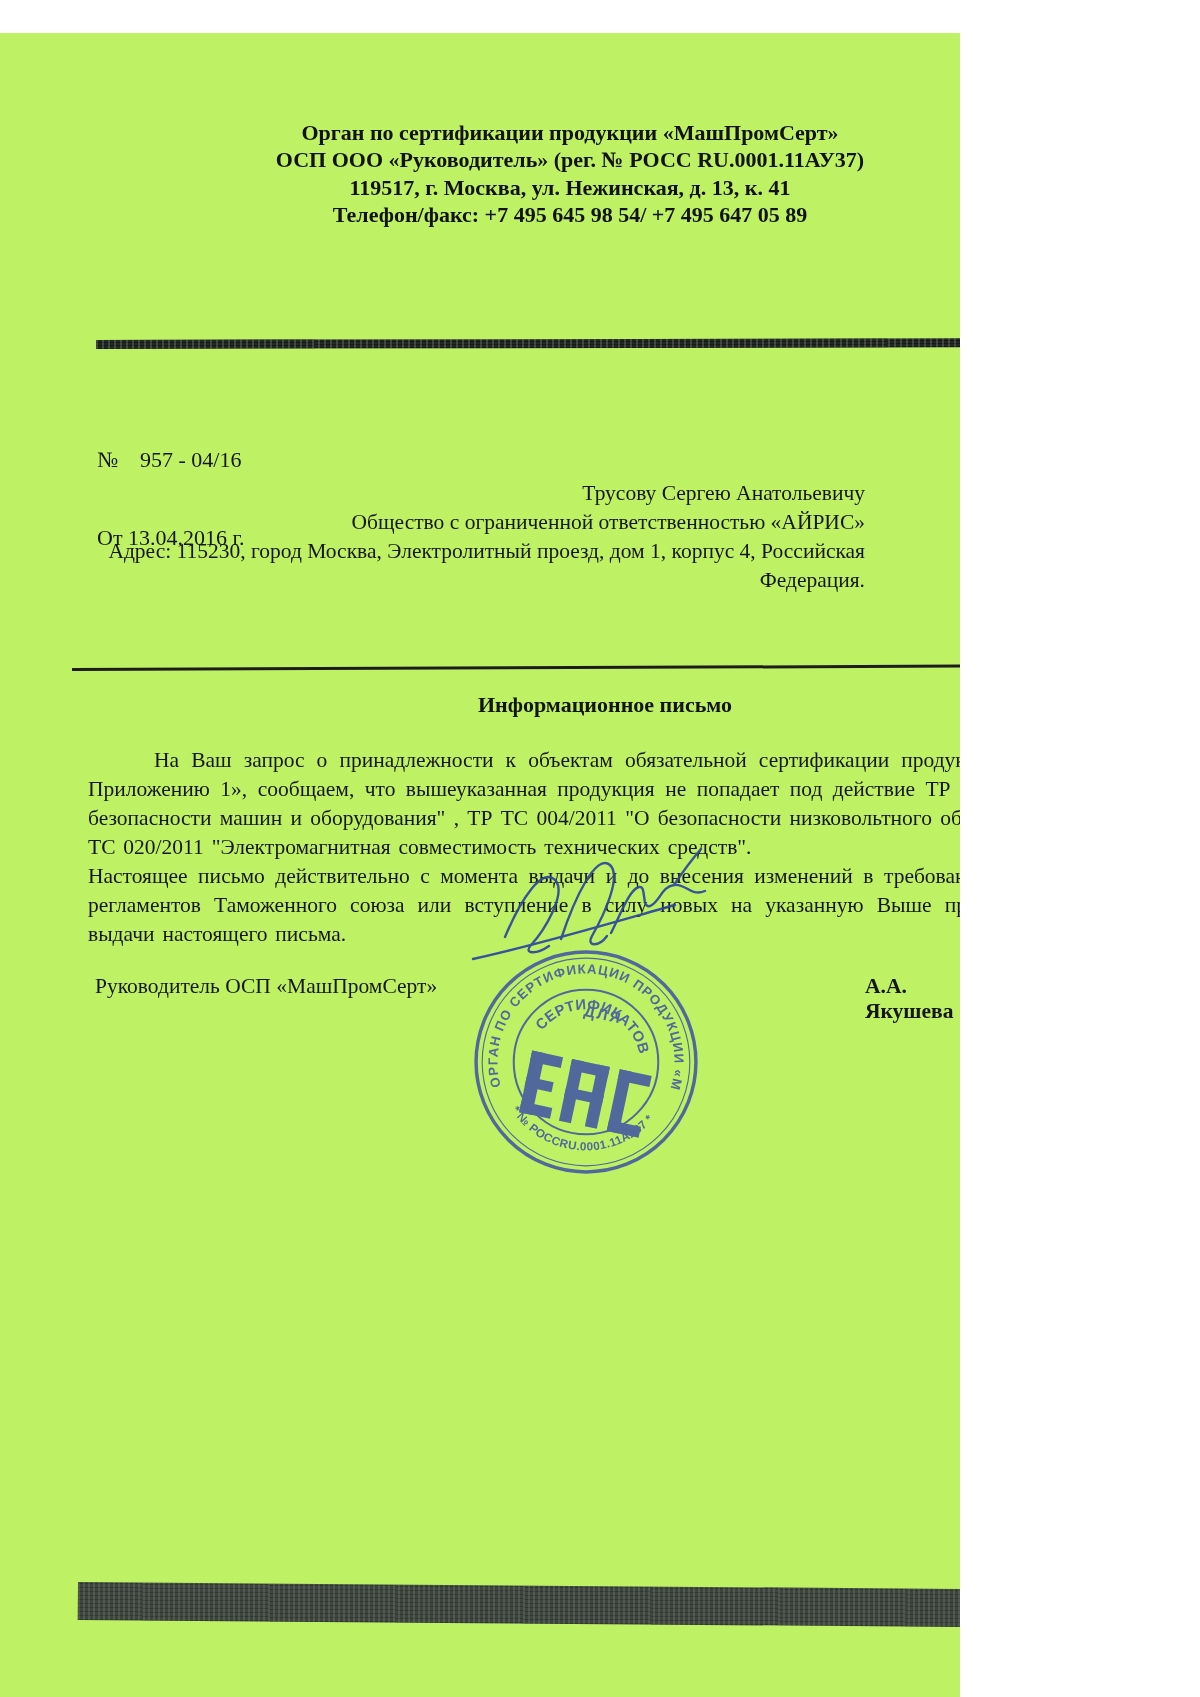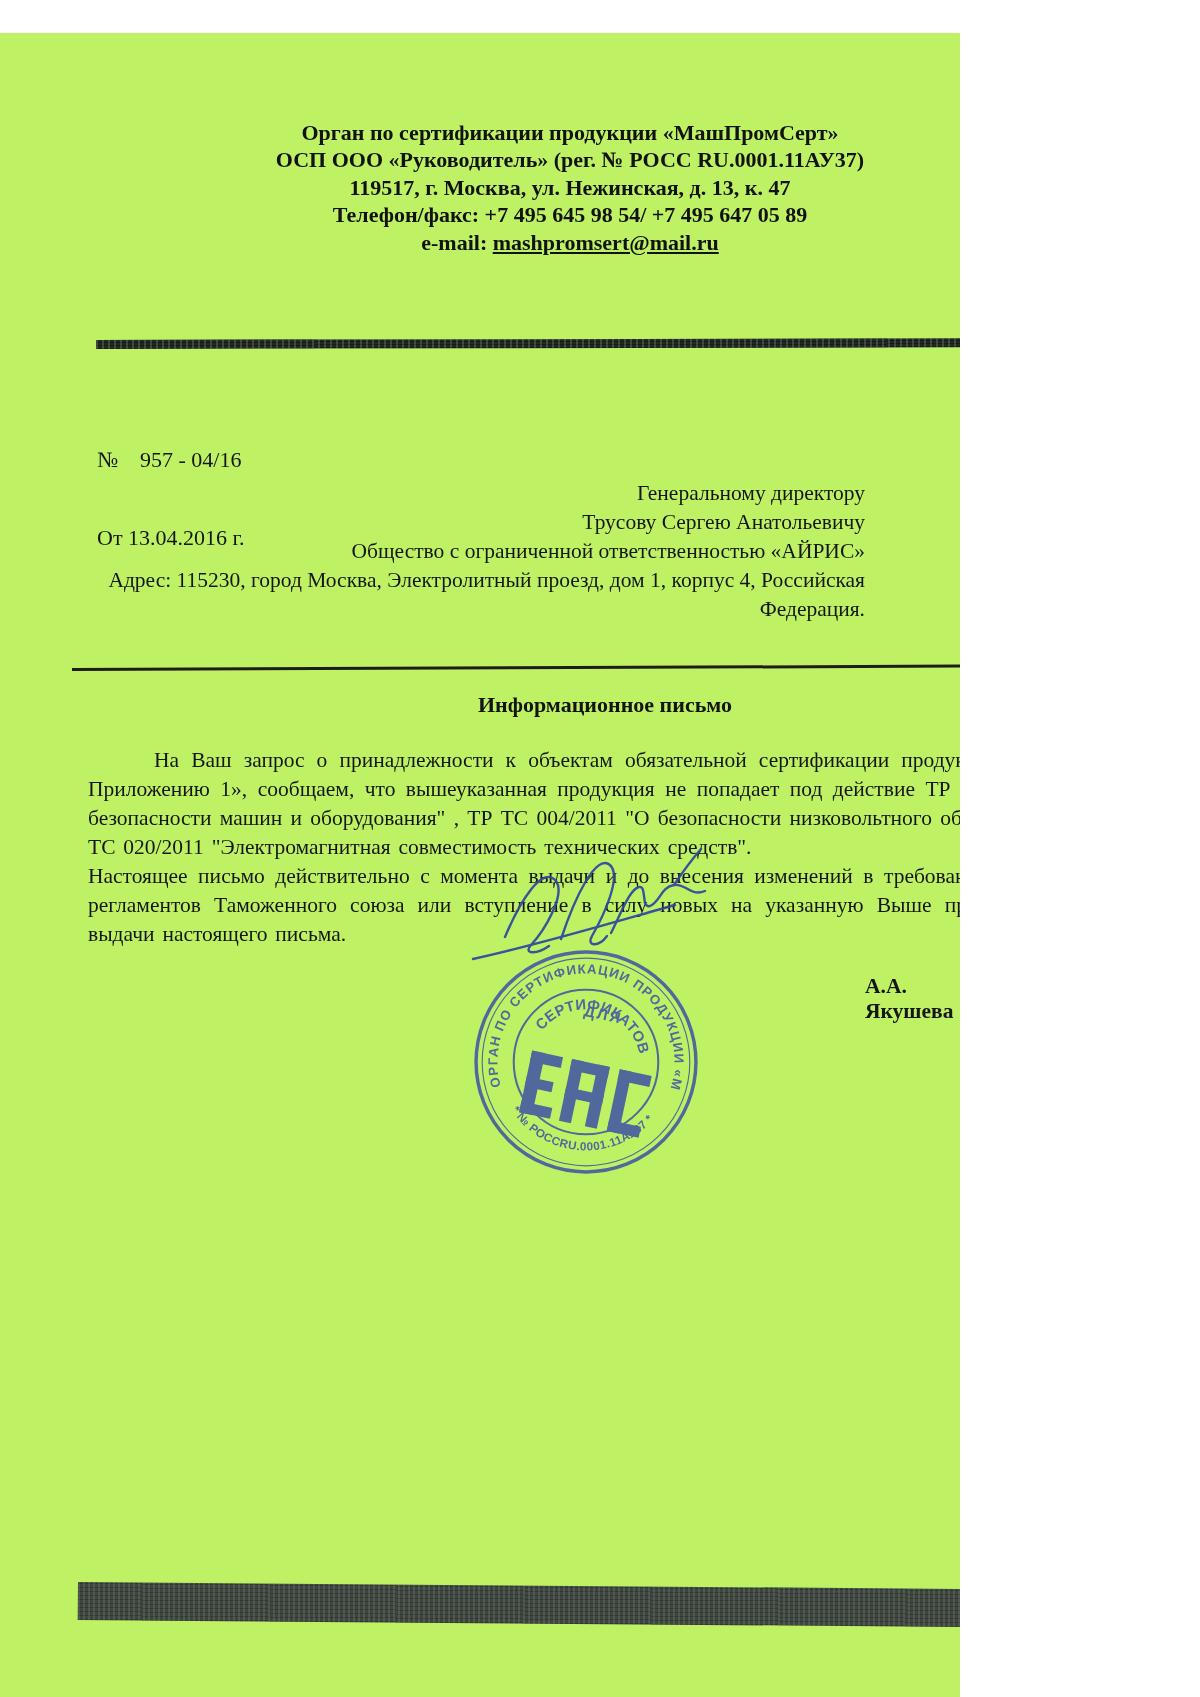--- a/index.html
+++ b/index.html
@@ -59,48 +59,47 @@
   .handsign{position:absolute;left:443px;top:804px;width:300px;height:140px;opacity:.92;}
 </style>
 </head>
 <body>
 
 <div class="page">
 
   <header class="letterhead">
     <div>Орган по сертификации продукции «МашПромСерт»</div>
     <div>ОСП ООО «Руководитель» (рег. № РОСС RU.0001.11АУ37)</div>
-    <div>119517, г. Москва, ул. Нежинская, д. 13, к. 47</div>
+    <div>119517, г. Москва, ул. Нежинская, д. 13, к. 41</div>
     <div>Телефон/факс: +7 495 645 98 54/ +7 495 647 05 89</div>
-    <div class="em-line"><span>e-mail: </span><span class="email">mashpromsert@mail.ru</span></div>
   </header>
 
   <div class="bar-top"></div>
 
   <div class="ref">
     <div>№    957 - 04/16</div>
     <div>От 13.04.2016 г.</div>
   </div>
 
   <div class="addressee">
-    <div>Генеральному директору</div>
     <div>Трусову Сергею Анатольевичу</div>
     <div>Общество с ограниченной ответственностью «АЙРИС»</div>
     <div>Адрес: 115230, город Москва, Электролитный проезд, дом 1, корпус 4, Российская Федерация.</div>
   </div>
 
   <div class="rule"></div>
 
   <h1 class="title">Информационное письмо</h1>
 
   <div class="body-text">
     <p class="indent">На Ваш запрос о принадлежности к объектам обязательной сертификации продукции: «Согласно Приложению 1», сообщаем, что вышеуказанная продукция не попадает под действие ТР ТС 010/2011 "О безопасности машин и оборудования" , ТР ТС 004/2011 "О безопасности низковольтного оборудования", ТР ТС 020/2011 "Электромагнитная совместимость технических средств".</p>
     <p>Настоящее письмо действительно с момента выдачи и до внесения изменений в требования технических регламентов Таможенного союза или вступление в силу новых на указанную Выше продукцию после выдачи настоящего письма.</p>
   </div>
 
+  <div class="sig-role">Руководитель ОСП «МашПромСерт»</div>
   <div class="sig-name">А.А. Якушева</div>
 
   <svg class="stamp" viewBox="0 0 224 224">
     <g stroke="#4254a6" fill="none">
       <circle cx="112" cy="112" r="108" stroke-width="3.4"></circle>
       <circle cx="112" cy="112" r="102" stroke-width="1.1"></circle>
       <circle cx="112" cy="112" r="71" stroke-width="2"></circle>
     </g>
     <defs>
       <path id="arcTop" d="M 30.2 141.6 A 87 87 0 1 1 193.8 141.6"></path>

